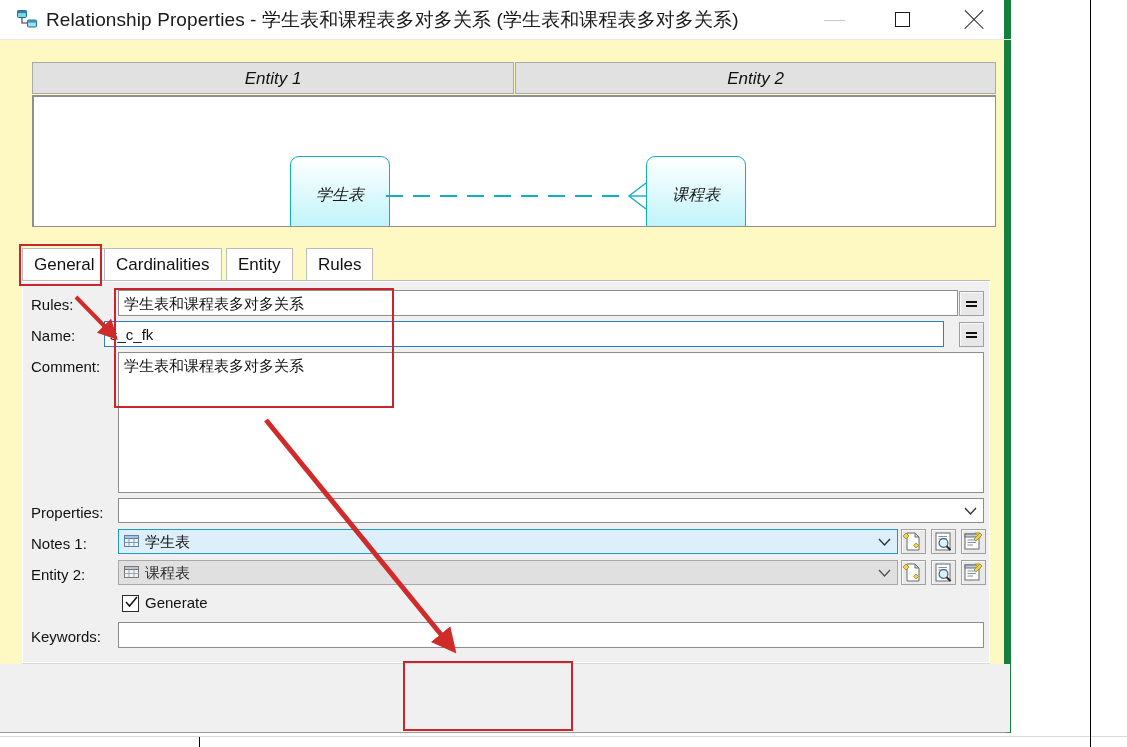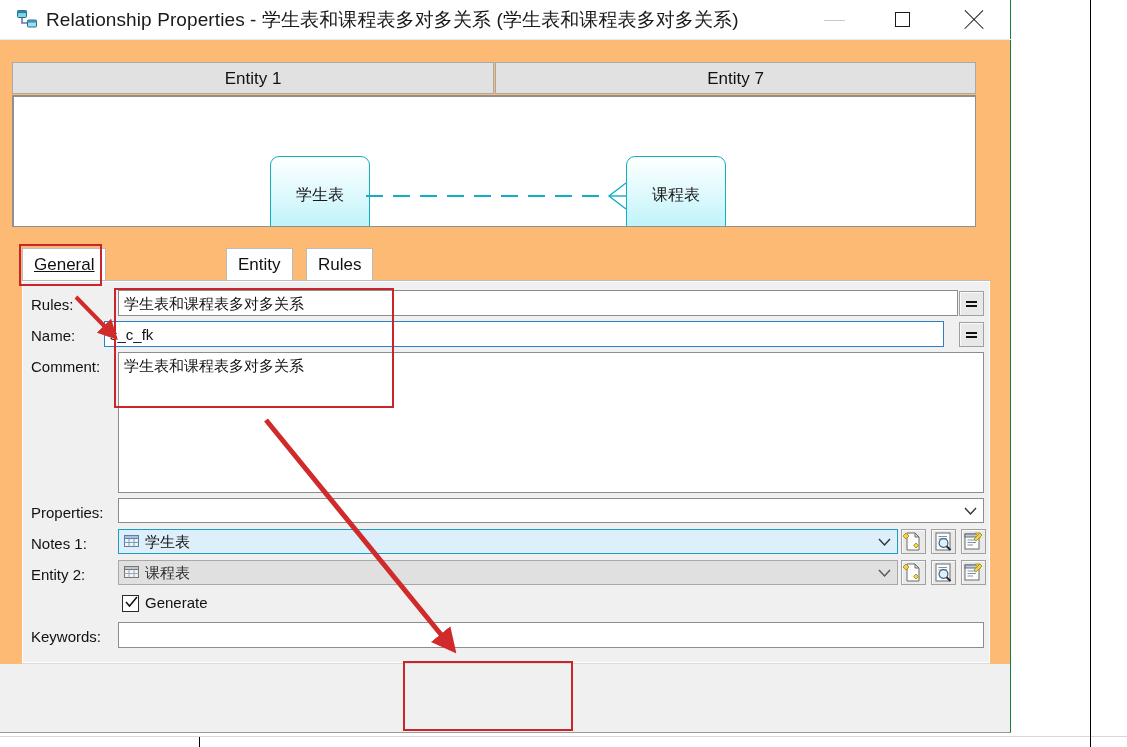--- a/index.html
+++ b/index.html
@@ -12,21 +12,21 @@
   
   #bg-window{position:absolute;left:0;top:0;width:1127px;height:747px;background:#ffffff;}
   #bg-vline-a{position:absolute;left:1090px;top:0;width:1px;height:747px;background:#000;}
   #bg-hline{position:absolute;left:0;top:736px;width:1127px;height:1px;background:#d8d8d8;}
   #bg-bottom-strip{position:absolute;left:0;top:737px;width:1127px;height:10px;background:#ffffff;}
   #bg-vline-b{position:absolute;left:199px;top:737px;width:1px;height:10px;background:#000;}
 
   
   #dialog{
     position:absolute;left:0;top:0;width:1011px;height:733px;
-    background:#fdba74;border-right:1px solid #15803d;border-bottom:1px solid #9a9a9a;
+    background:#fef9c3;border-right:7px solid #15803d;border-bottom:1px solid #9a9a9a;
     box-sizing:border-box;
   }
   
   #titlebar{position:relative;height:40px;background:#ffffff;}
   #title-icon{position:absolute;left:16px;top:9px;width:22px;height:22px;}
   #title-text{
     position:absolute;left:46px;top:6px;height:28px;line-height:28px;
     font-size:19px;color:#1a1a1a;white-space:nowrap;letter-spacing:.1px;
   }
   .winbtn{position:absolute;top:0;width:46px;height:40px;cursor:default;}
@@ -34,21 +34,21 @@
   #btn-max{left:881px;}
   #btn-close{left:952px;}
   #btn-min .g{position:absolute;left:12px;top:20px;width:21px;height:1px;background:#c8c8c8;}
   #btn-max .g{position:absolute;left:14px;top:12px;width:15px;height:15px;border:1.4px solid #1b1b1b;box-sizing:border-box;}
   #btn-close .g1,#btn-close .g2{position:absolute;left:9px;top:19px;width:26px;height:1.4px;background:#1b1b1b;}
   #btn-close .g1{transform:rotate(45deg);}
   #btn-close .g2{transform:rotate(-45deg);}
   #title-sep{position:absolute;left:0;top:39px;width:1011px;height:1px;background:#e9e9e9;}
 
   
-  #preview-wrap{position:absolute;left:12px;top:62px;width:841px;height:165px;}
+  #preview-wrap{position:absolute;left:32px;top:62px;width:841px;height:165px;font-style:italic;}
   #hdr-row{position:absolute;left:0;top:0;width:964px;height:32px;}
   .hdr{
     position:absolute;top:0;height:32px;line-height:31px;text-align:center;
     background:#e1e1e1;border:1px solid #a9a9a9;box-sizing:border-box;
     font-size:17px;color:#111;
   }
   #hdr1{left:0;width:482px;}
   #hdr2{left:483px;width:481px;}
   #canvas{
     position:absolute;left:0;top:33px;width:964px;height:132px;
@@ -164,35 +164,36 @@
     <div class="winbtn" id="btn-close">
         <span class="g1"></span>
         <span class="g2"></span>
       </div>
     <div id="title-sep"></div>
   </div>
 
   <div id="preview-wrap">
     <div id="hdr-row">
       <div class="hdr" id="hdr1">Entity 1</div>
-      <div class="hdr" id="hdr2">Entity 7</div>
+      <div class="hdr" id="hdr2">Entity 2</div>
     </div>
     <div id="canvas">
       <div class="ent" id="ent1">学生表</div>
       <div class="ent" id="ent2">课程表</div>
       <svg id="link" viewBox="0 0 270 110">
         <line x1="0" y1="55" x2="243" y2="55" stroke="#12aec4" stroke-width="1.8" stroke-dasharray="17 10"></line>
         <path d="M260 42 L243 55 L260 68" fill="none" stroke="#12aec4" stroke-width="1.4"></path>
         <line x1="243" y1="55" x2="260" y2="55" stroke="#12aec4" stroke-width="1.4"></line>
       </svg>
     </div>
   </div>
 
   <div id="tabstrip">
-    <div class="tab sel" style="left:0px;text-decoration:underline;">General</div>
+    <div class="tab sel" style="left:0px;">General</div>
+    <div class="tab" style="left:82px;">Cardinalities</div>
     <div class="tab" style="left:204px;">Entity</div>
     <div class="tab" style="left:284px;">Rules</div>
     <div id="tab-underline"></div>
   </div>
 
   <div id="panel"></div>
 
   <div class="lbl" style="left:31px;top:296px;">Rules:</div>
   <div class="lbl" style="left:31px;top:327px;">Name:</div>
   <div class="lbl" style="left:31px;top:358px;">Comment:</div>

